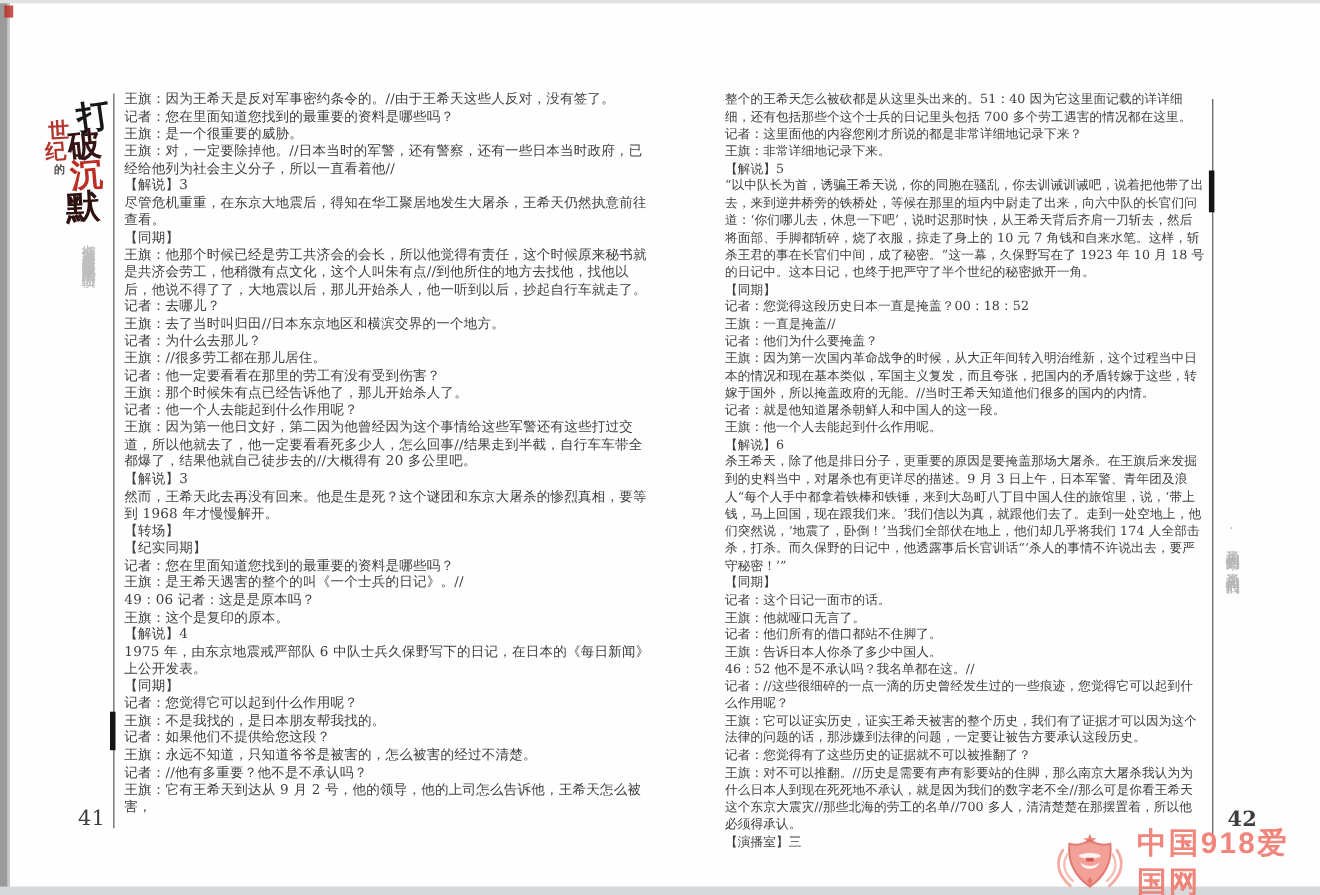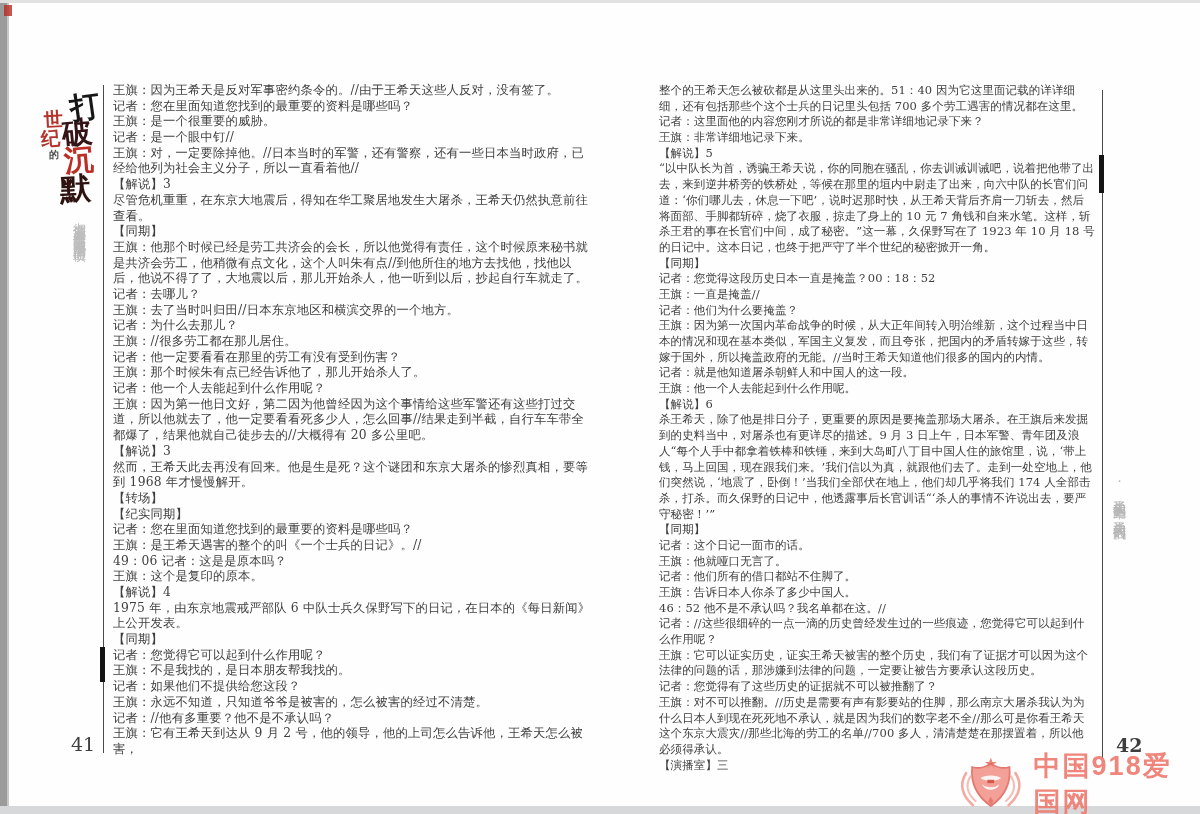--- a/index.html
+++ b/index.html
@@ -84,21 +84,20 @@
 
   <div class="rule rule-left"></div>
   <div class="rule rule-right"></div>
   <div class="rule-thick thick-left"></div>
   <div class="rule-thick thick-right"></div>
 
   <div class="page-col col-left">
       <p>王旗：因为王希天是反对军事密约条令的。//由于王希天这些人反对，没有签了。</p>
       <p>记者：您在里面知道您找到的最重要的资料是哪些吗？</p>
       <p>王旗：是一个很重要的威胁。</p>
-      <p>记者：是一个眼中钉//</p>
       <p>王旗：对，一定要除掉他。//日本当时的军警，还有警察，还有一些日本当时政府，已经给他列为社会主义分子，所以一直看着他//</p>
       <p>【解说】3</p>
       <p>尽管危机重重，在东京大地震后，得知在华工聚居地发生大屠杀，王希天仍然执意前往查看。</p>
       <p>【同期】</p>
       <p>王旗：他那个时候已经是劳工共济会的会长，所以他觉得有责任，这个时候原来秘书就是共济会劳工，他稍微有点文化，这个人叫朱有点//到他所住的地方去找他，找他以后，他说不得了了，大地震以后，那儿开始杀人，他一听到以后，抄起自行车就走了。</p>
       <p>记者：去哪儿？</p>
       <p>王旗：去了当时叫归田//日本东京地区和横滨交界的一个地方。</p>
       <p>记者：为什么去那儿？</p>
       <p>王旗：//很多劳工都在那儿居住。</p>
       <p>记者：他一定要看看在那里的劳工有没有受到伤害？</p>

